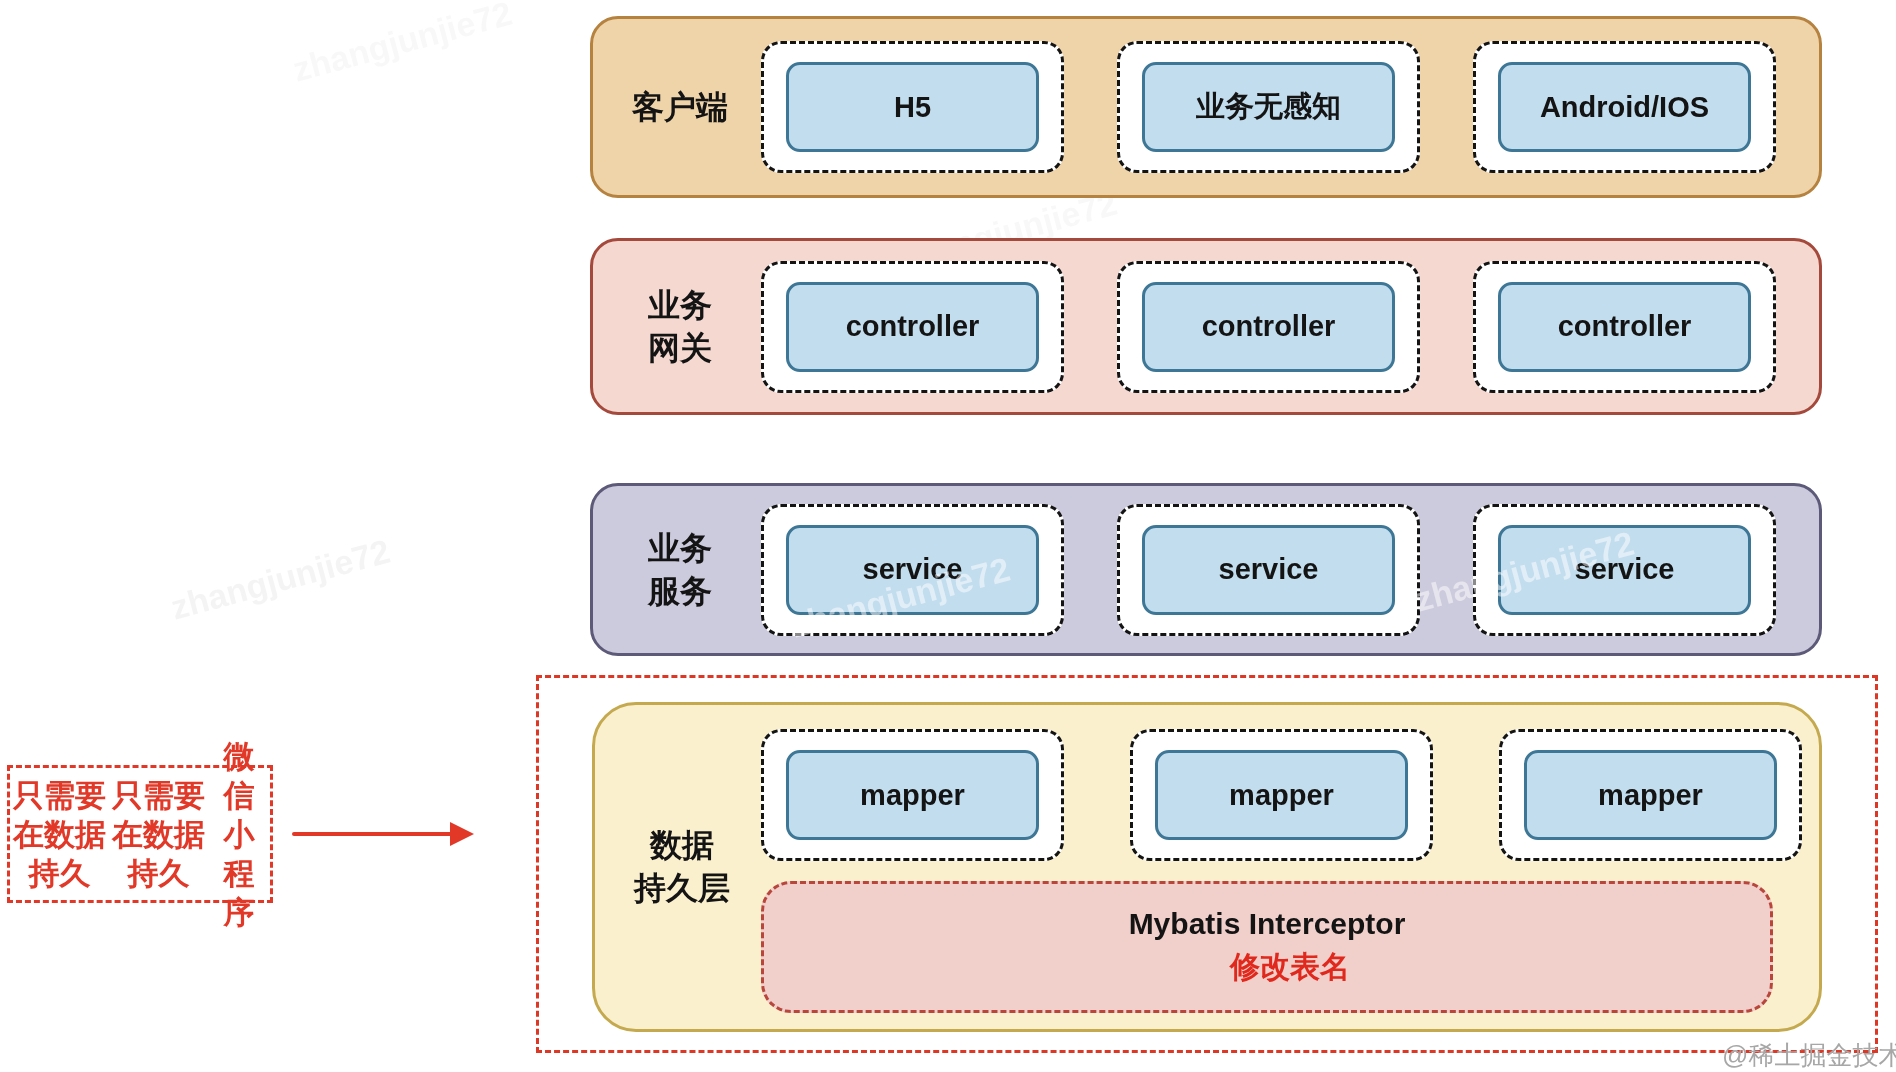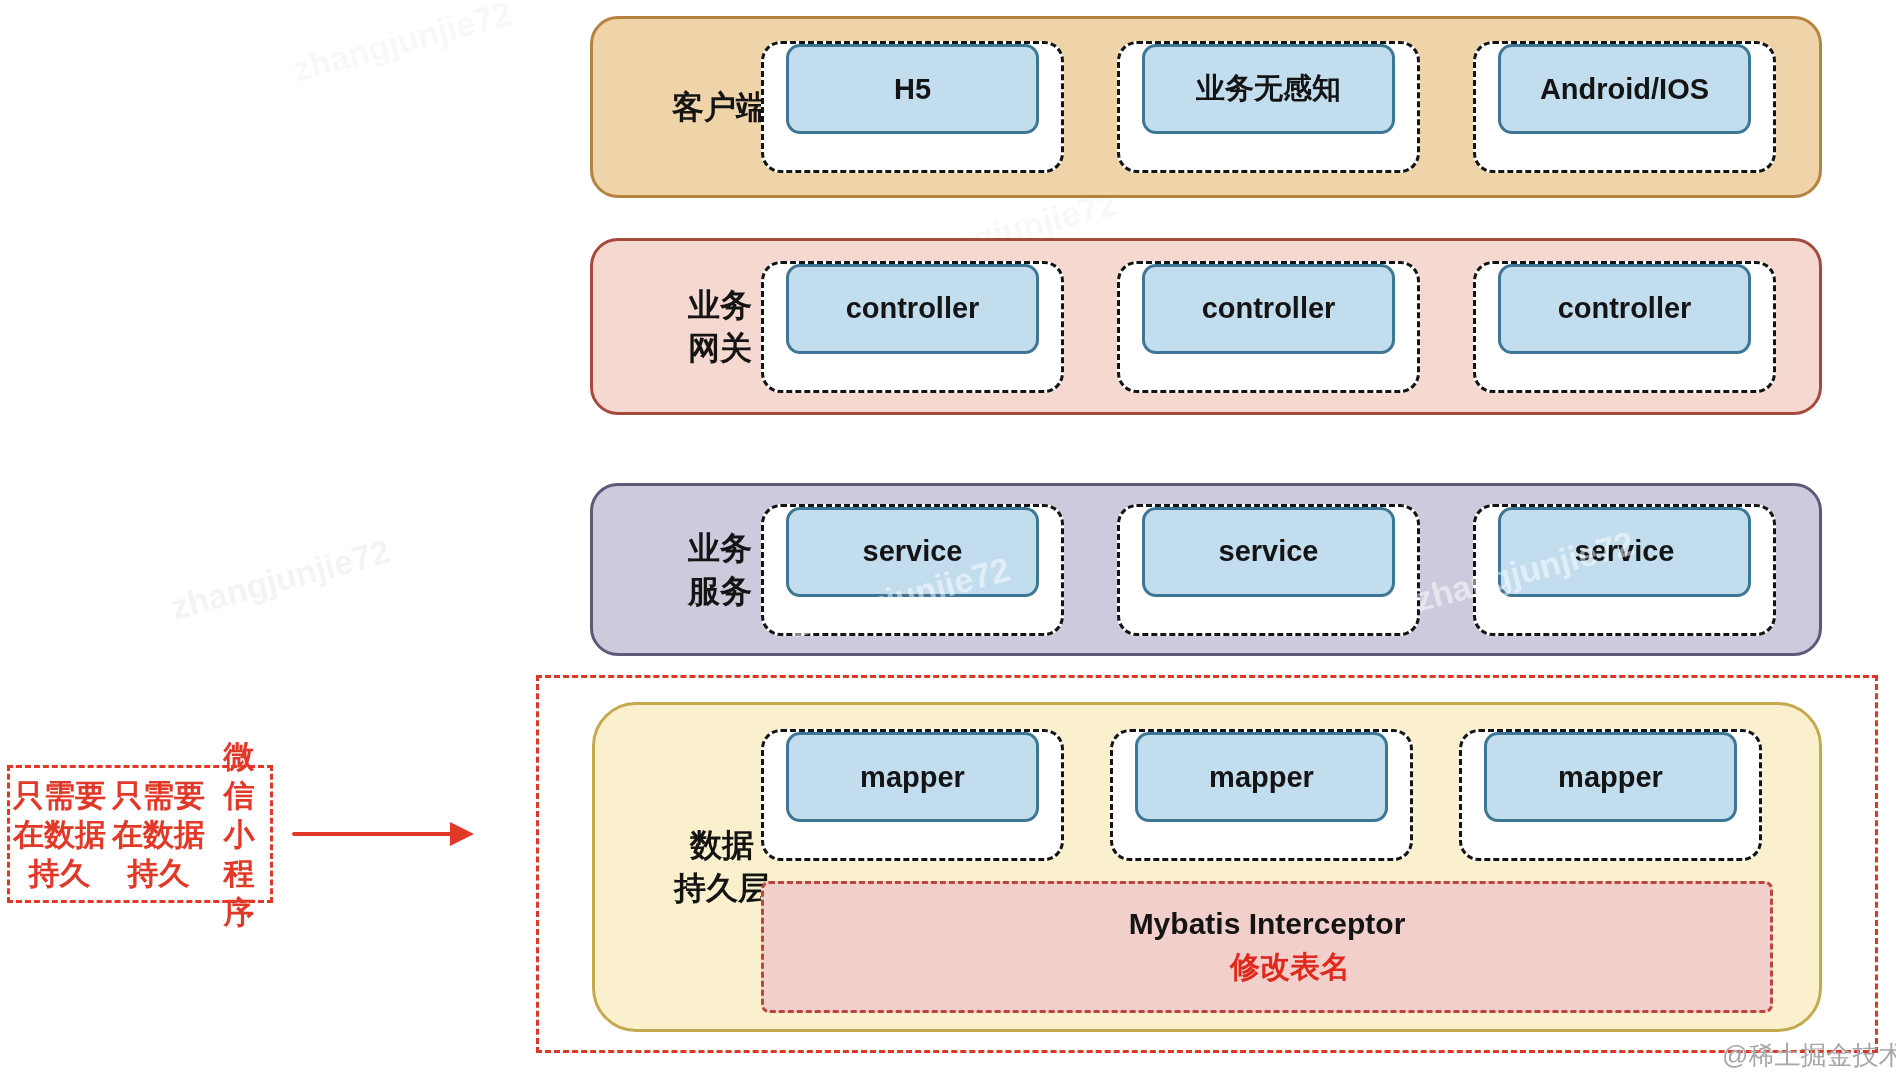--- a/index.html
+++ b/index.html
@@ -25,46 +25,46 @@
   .layer-service     { top: 483px; height: 173px; background: #cccadd; border: 3px solid #5c5a78; }
   .layer-persistence {
     top: 702px; left: 592px; width: 1230px; height: 330px;
     background: #faf0cd; border: 3px solid #c4a94f; border-radius: 44px;
   }
 
   .layer-label {
     position: absolute; left: 0; top: 0; bottom: 0; width: 174px;
     display: flex; align-items: center; justify-content: center;
     font-size: 32px; font-weight: bold; color: #141414;
-    line-height: 43px; text-align: center; white-space: pre-line; margin-left: 40px;
+    line-height: 43px; text-align: center; white-space: pre-line;
   }
 
   .boxes-row {
     position: absolute; left: 168px; top: 0; bottom: 0;
     display: flex; gap: 53px; align-items: center;
   }
 
   .dashed-box {
     width: 303px; height: 132px; box-sizing: border-box;
     background: #ffffff; border: 3px dashed #141414; border-radius: 20px;
-    display: flex; align-items: flex-start; justify-content: center;
+    display: flex; align-items: center; justify-content: center;
   }
   .blue-box {
     width: 253px; height: 90px; box-sizing: border-box;
     background: #c2ddee; border: 3px solid #3e7796; border-radius: 14px;
     display: flex; align-items: center; justify-content: center;
     font-size: 29px; font-weight: bold; color: #141414;
   }
 
   
-  .mapper-row { position: absolute; left: 166px; top: 24px; display: flex; gap: 46px; }
+  .mapper-row { position: absolute; left: 166px; top: 24px; display: flex; gap: 66px; }
   .interceptor-box {
     position: absolute; left: 166px; top: 176px; width: 1012px; height: 132px;
     box-sizing: border-box;
-    background: #f1d0cc; border: 3px dashed #b8463c; border-radius: 8px;
+    background: #f1d0cc; border: 3px dashed #b8463c; border-radius: 30px;
     display: flex; flex-direction: column; align-items: center; justify-content: center;
     gap: 6px;
   }
   .interceptor-title    { font-size: 30px; font-weight: bold; color: #141414; }
   .interceptor-subtitle { font-size: 30px; font-weight: bold; color: #e0281c; margin-left: 46px; }
 
   
   .outer-dashed {
     position: absolute; left: 536px; top: 675px; width: 1342px; height: 378px;
     box-sizing: border-box; border: 3px dashed #dd3826;

